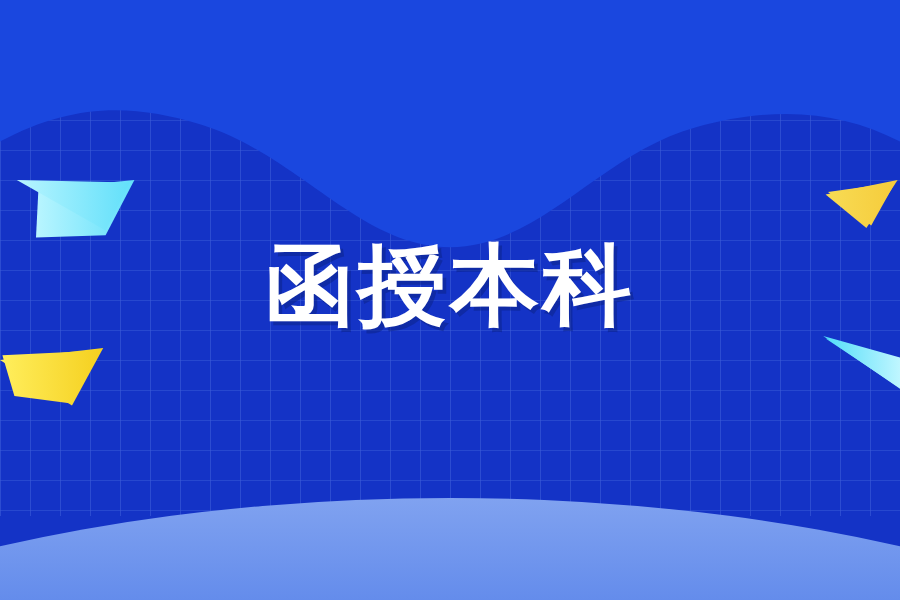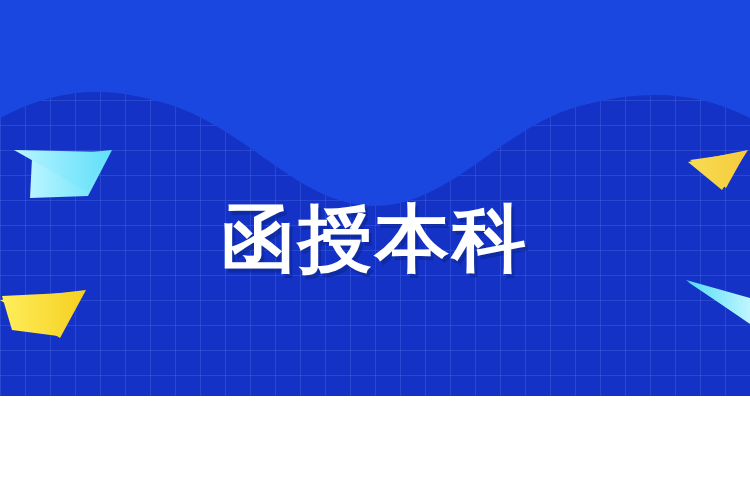--- a/index.html
+++ b/index.html
@@ -6,21 +6,21 @@
     margin: 0;
     padding: 0;
     background: #ffffff;
   }
   body {
     font-family: "Liberation Sans", sans-serif;
   }
   .banner {
     position: relative;
     width: 750px;
-    height: 396px;
+    height: 500px;
     overflow: hidden;
     background: #c2410c;
   }
   .layer {
     position: absolute;
     top: 0;
     left: 0;
     width: 750px;
     height: 500px;
   }

